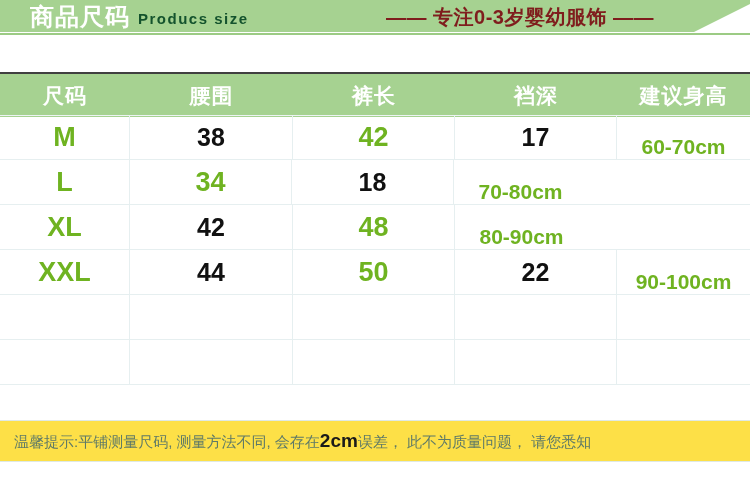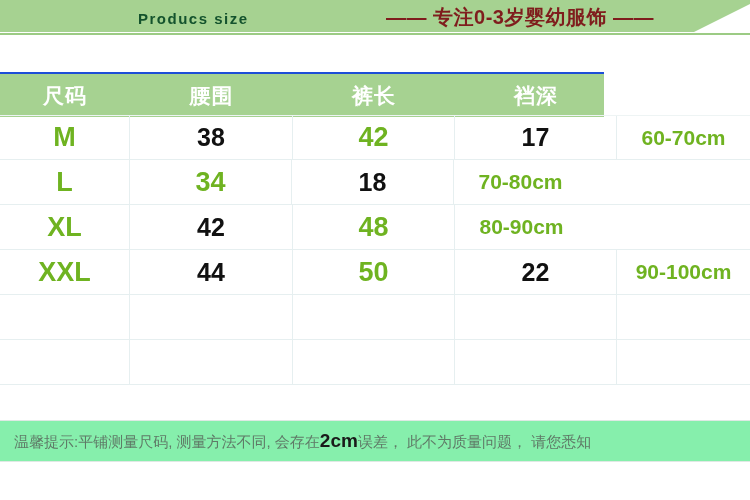--- a/index.html
+++ b/index.html
@@ -37,23 +37,23 @@
     color:#7f1d1d;font-size:20px;font-weight:bold;letter-spacing:0.5px;
     line-height:24px;white-space:nowrap;
   }
   .rule-top{
     position:absolute;left:0;top:33px;width:750px;height:2px;
     background:#9ccb84;
   }
 
   
   .thead{
-    position:absolute;left:0;top:72px;width:604px;height:43px;
+    position:absolute;left:0;top:72px;width:750px;height:43px;
     background:#a6d291;
-    border-top:2px solid #1d4ed8;
+    border-top:2px solid #404040;
   }
   .thead-inner{
     display:flex;width:750px;height:43px;align-items:center;
   }
   .th{
     color:#ffffff;font-size:21px;font-weight:bold;
     text-align:center;letter-spacing:1px;white-space:nowrap;
   }
 
   
@@ -64,56 +64,57 @@
     display:flex;width:750px;height:45px;
     border-bottom:1px solid #e6eff0;
     box-sizing:border-box;
   }
   .grow:first-child{border-top:1px solid #eef4f4;}
   .gcell{
     display:flex;align-items:center;justify-content:center;
     border-right:1px solid #e6eff0;
     box-sizing:border-box;height:100%;
   }
-  .gcell:last-child{border-right:none;}
+  .gcell:last-child{border-right:none;align-items:flex-end;}
 
   
   .c0{width:130px;}
   .c1{width:163px;}
   .c2{width:162px;}
   .c3{width:162px;}
   .c4{width:133px;}
 
   .v-green{color:#6fb321;font-size:27px;font-weight:bold;}
   .v-black{color:#111111;font-size:25px;font-weight:bold;}
   .v-size{color:#6fb321;font-size:27px;font-weight:bold;}
   .v-height{color:#6fb321;font-size:21px;font-weight:bold;white-space:nowrap;}
 
   
   .note{
     position:absolute;left:0;top:420px;width:750px;height:42px;
-    background:#86efac;
+    background:#fde047;
     border-top:1px solid #dfe9e4;
     border-bottom:1px solid #dfe9e4;
     display:flex;align-items:center;
     box-sizing:border-box;
   }
   .note-text{
     padding-left:14px;
     color:#5f7a67;font-size:15px;line-height:20px;white-space:nowrap;
   }
   .note-em{color:#1a1a1a;font-size:19px;font-weight:bold;}
 </style>
 </head>
 <body>
 
 <div class="page">
 
   <div class="banner">
     <div class="banner-bg"></div>
+    <div class="banner-title">商品尺码</div>
     <div class="banner-sub">Producs size</div>
     <div class="banner-slogan">—— 专注0-3岁婴幼服饰 ——</div>
   </div>
   <div class="rule-top"></div>
 
   <div class="thead">
     <div class="thead-inner">
       <div class="th c0">尺码</div>
       <div class="th c1">腰围</div>
       <div class="th c2">裤长</div>

